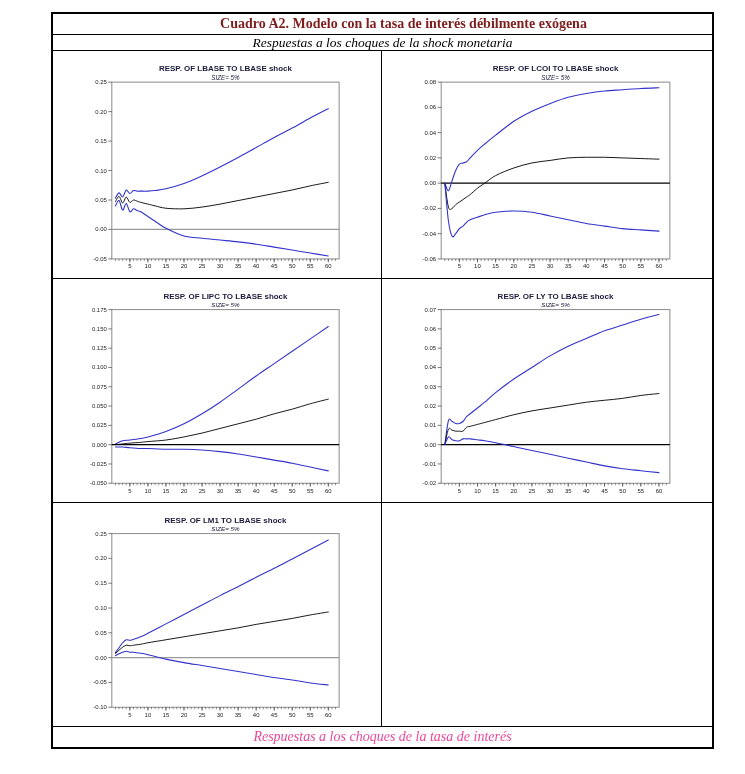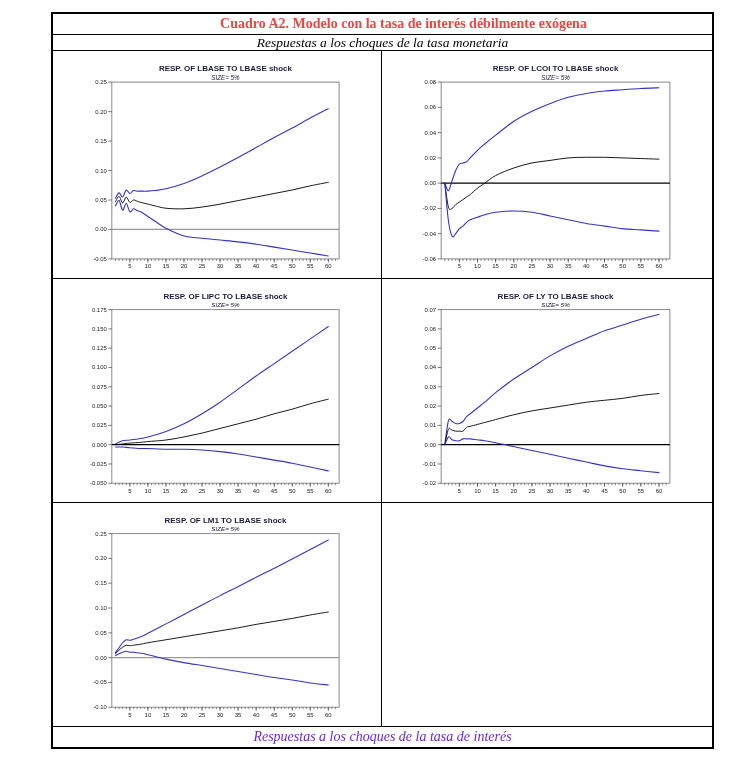--- a/index.html
+++ b/index.html
@@ -2,44 +2,44 @@
 <html><head>
 <meta charset="utf-8">
 <style>
   html,body{margin:0;padding:0;background:#ffffff;}
   .page{position:relative;width:745px;height:774px;background:#fff;overflow:hidden;
         font-family:"Liberation Serif", serif;}
   .doc-table{position:absolute;left:51px;top:12px;width:659px;height:733px;
              border:2px solid #000;background:#fff;}
   .trow{box-sizing:border-box;width:100%;text-align:center;overflow:hidden;}
   .title-row{height:21px;line-height:20px;border-bottom:1px solid #000;
-             font-weight:bold;font-size:14px;color:#ef4444;padding-left:42px;}
+             font-weight:bold;font-size:14px;color:#7f1d1d;padding-left:42px;}
   .subtitle-row{height:16px;line-height:15px;border-bottom:1px solid #000;
                 font-style:italic;font-size:13.5px;color:#000;}
   .caption-row{height:21px;line-height:20px;border-top:1px solid #000;
-               font-style:italic;font-size:14px;color:#6d28d9;}
+               font-style:italic;font-size:14px;color:#ec4899;}
   .charts-grid{display:grid;grid-template-columns:329px 330px;
                grid-template-rows:228px 224px 223px;width:602px;}
   .cell{box-sizing:border-box;background:#fff;}
   .cell.col1{border-right:1px solid #000;}
   .cell.rborder{border-bottom:1px solid #000;}
   .cell svg{display:block;width:100%;height:100%;}
 </style>
 </head>
 <body>
 
 <div class="page">
   <div class="doc-table">
 
     <div class="trow title-row">
       <span>Cuadro A2. Modelo con la tasa de interés débilmente exógena</span>
     </div>
 
     <div class="trow subtitle-row">
-      <span>Respuestas a los choques de la tasa monetaria</span>
+      <span>Respuestas a los choques de la shock monetaria</span>
     </div>
 
     <div class="charts-grid">
       <div class="cell col1 rborder">
         <svg viewBox="0 0 329 226" preserveAspectRatio="none">
             <text x="173" y="20" text-anchor="middle" font-family="&quot;Liberation Sans&quot;,sans-serif" font-size="8" font-weight="bold" fill="#1c1c3c">RESP. OF LBASE TO LBASE shock</text>
             <text x="173" y="28.5" text-anchor="middle" font-family="&quot;Liberation Sans&quot;,sans-serif" font-size="6.3" font-style="italic" fill="#1c1c3c">SIZE=  5%</text>
             <rect x="59" y="31" width="228" height="176" fill="none" stroke="#8a8a8a" stroke-width="1"></rect>
             <line x1="55.5" y1="31" x2="59" y2="31" stroke="#444" stroke-width="0.7"></line>
             <text x="54" y="33" text-anchor="end" font-family="&quot;Liberation Sans&quot;,sans-serif" font-size="6" fill="#222222">0.25</text>

